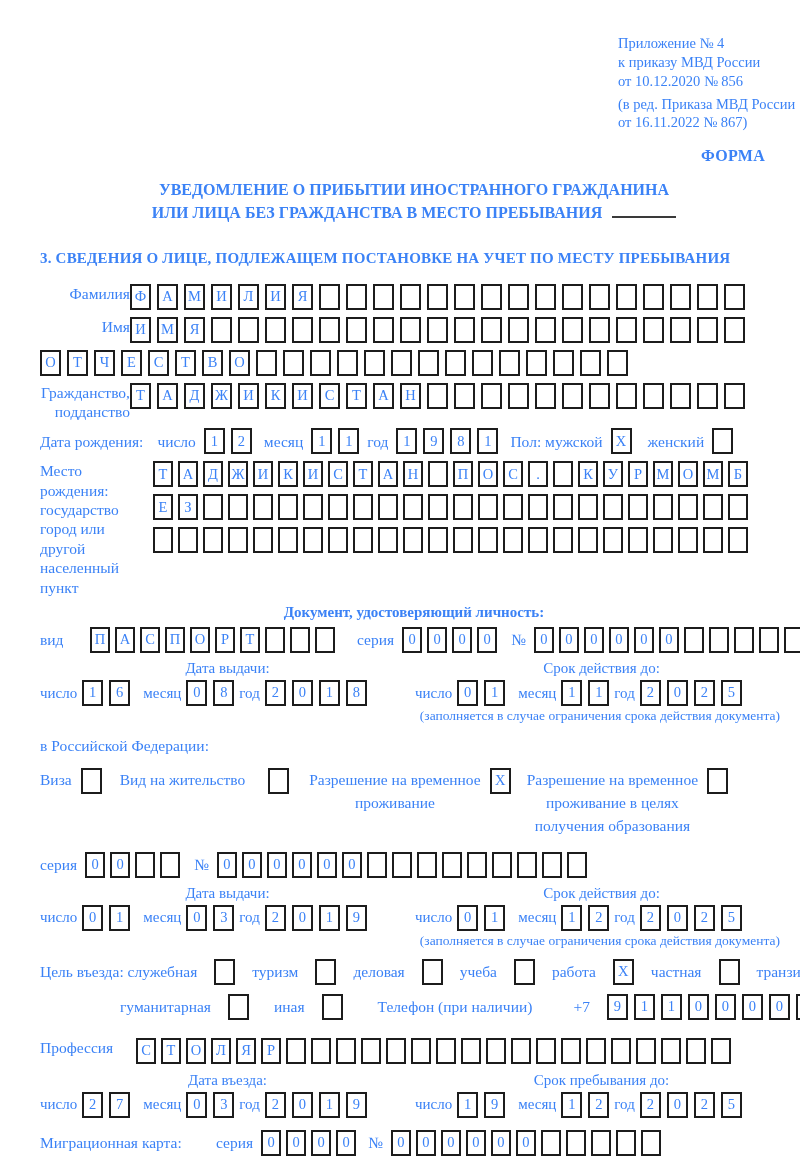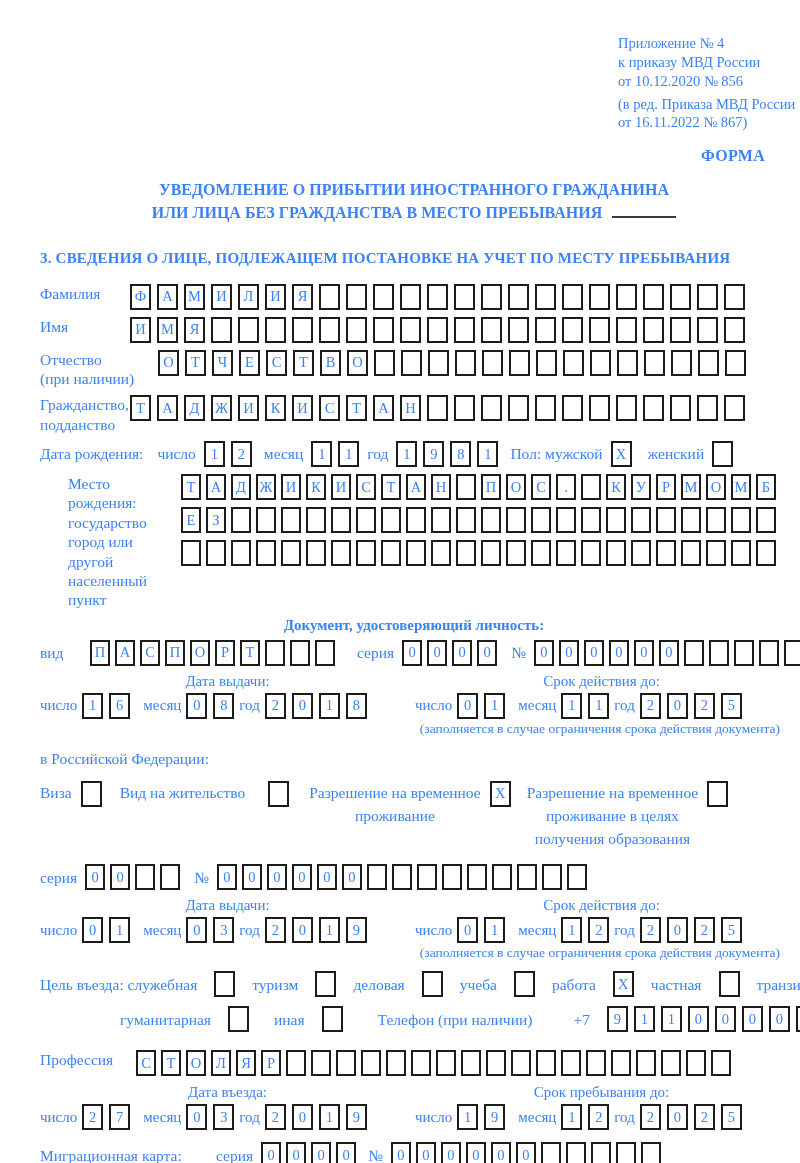--- a/index.html
+++ b/index.html
@@ -11,21 +11,21 @@
   }
   .nowrap{white-space:nowrap;}
   .hdr-block{margin-left:578px;font-size:14.5px;line-height:1.3;}
   .hdr-block .gap{height:4px;}
   .forma{text-align:right;padding-right:23px;font-weight:bold;font-size:16px;margin-top:15px;letter-spacing:.3px;}
   .title{ text-align:center;font-weight:bold;font-size:16px;line-height:1.45;margin-top:13px;}
   .blankline{display:inline-block;width:64px;border-bottom:2.5px solid #3a3a3a;height:14px;margin-left:10px;}
   .sec-head{font-weight:bold;font-size:15px;margin-top:25px;margin-bottom:17px;letter-spacing:.2px;}
   .row{display:flex;align-items:flex-start;margin-bottom:7px;}
   .lbl{font-size:15.5px;line-height:1.25;flex:0 0 auto;}
-  .lbl.w90{width:90px;} .lbl.w113{width:113px;} .lbl.w118{width:118px;}
+  .lbl.w90{width:90px;text-align:right;} .lbl.w113{width:113px;} .lbl.w118{width:118px;}
   .ml{white-space:pre-line;}
   .cells{display:flex;gap:6px;flex:0 0 auto;}
   .cell{
     width:21px;height:26px;box-sizing:border-box;border:2px solid #1c1c1c;
     display:flex;align-items:center;justify-content:center;
     font-size:14.5px;background:#fff;flex:0 0 auto;
   }
   .cells.sm{gap:5px;} .cells.sm .cell{width:20px;}
   .inline-row{display:flex;align-items:center;gap:8px;margin-bottom:7px;flex-wrap:nowrap;}
   .inline-row .lbl{font-size:15.5px;}
@@ -119,22 +119,20 @@
         <span class="cell"></span>
         <span class="cell"></span>
         <span class="cell"></span>
         <span class="cell"></span>
         <span class="cell"></span>
         <span class="cell"></span>
       </span>
   </div>
 
   <div class="row">
-    <span class="lbl w118 ml">Отчество
-(при наличии)</span>
     <span class="cells">
         <span class="cell">О</span>
         <span class="cell">Т</span>
         <span class="cell">Ч</span>
         <span class="cell">Е</span>
         <span class="cell">С</span>
         <span class="cell">Т</span>
         <span class="cell">В</span>
         <span class="cell">О</span>
         <span class="cell"></span>
@@ -206,21 +204,21 @@
     <span class="lbl" style="margin-left:4px;">Пол: мужской</span>
     <span class="cells">
         <span class="cell">X</span>
       </span>
     <span class="lbl" style="margin-left:8px;">женский</span>
     <span class="cells">
         <span class="cell"></span>
       </span>
   </div>
 
-  <div class="row" style="margin-top:4px;margin-left:28px;">
+  <div class="row" style="margin-top:4px;">
     <span class="lbl w113 ml">Место рождения:
 государство
 город или другой
 населенный пункт</span>
     <span>
       <span class="cells sm" style="margin-bottom:7px;">
           <span class="cell">Т</span>
           <span class="cell">А</span>
           <span class="cell">Д</span>
           <span class="cell">Ж</span>

